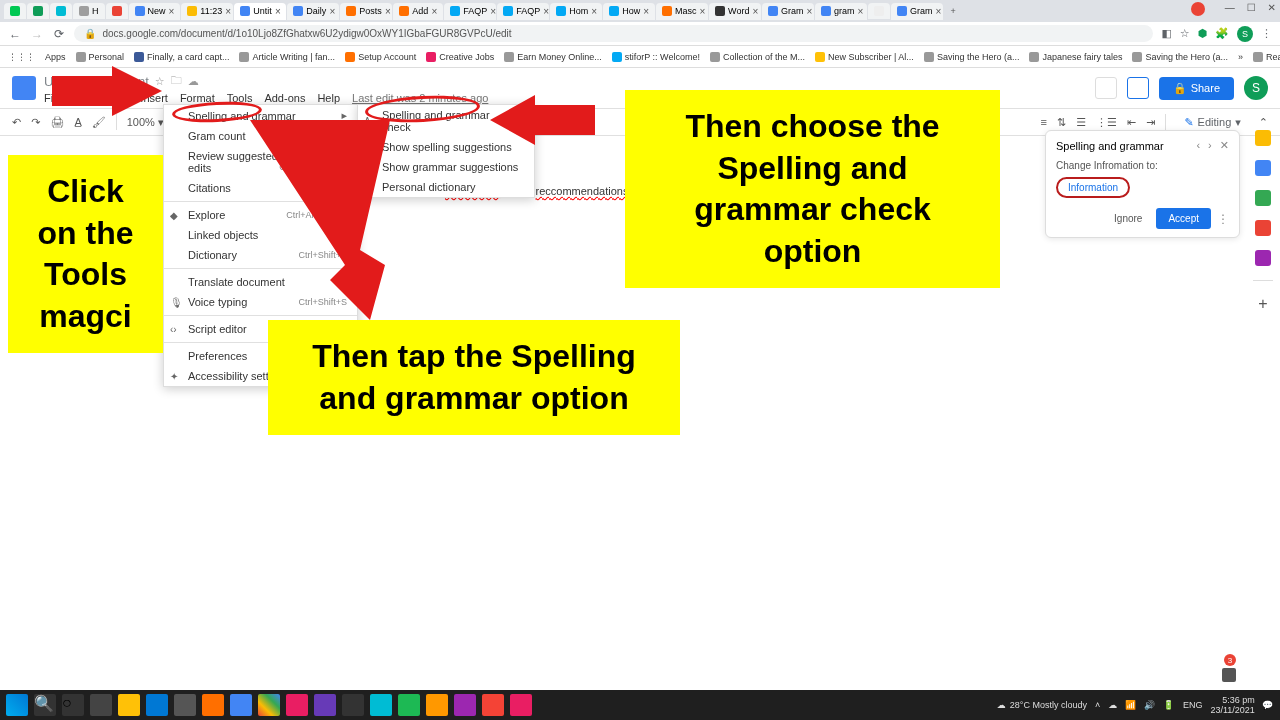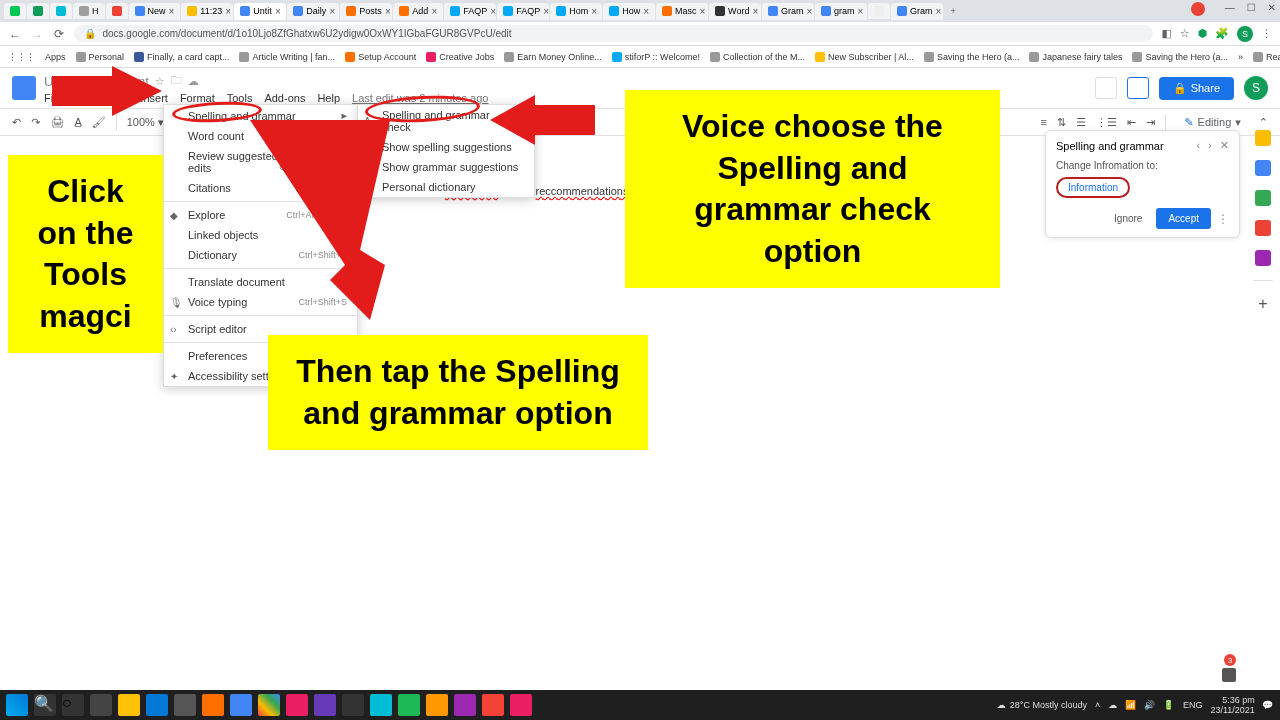--- a/index.html
+++ b/index.html
@@ -337,21 +337,21 @@
   <div class="editing-btn"><span class="edit-icon">✎</span><span>Editing</span> ▾</div>
   <span class="tb-item">⌃</span>
 </div>
 
 <div class="tools-menu">
   <div class="menu-row">
       <span>Spelling and grammar</span>
       <span class="arrow-right">▸</span>
     </div>
   <div class="menu-row">
-      <span>Word count</span>
+      <span>Gram count</span>
       <span class="shortcut">Ctrl+Shift+C</span>
     </div>
   <div class="menu-row">
       <span>Review suggested edits</span>
       <span class="shortcut">Ctrl+Alt+O Ctrl+Alt+U</span>
     </div>
   <div class="menu-row">
       <span>Citations</span>
     </div>
   <div class="menu-sep"></div>
@@ -454,22 +454,22 @@
     <polygon points="0,10 60,10 60,0 110,25 60,50 60,40 0,40" fill="#e21b1b"></polygon>
   </svg>
 <svg class="arrow-red" style="left:250px;top:120px;width:140px;height:200px" viewBox="0 0 140 200">
     <polygon points="20,0 60,40 45,55 140,200 0,200 30,70 5,55" fill="#e21b1b" transform="rotate(180 70 100)"></polygon>
   </svg>
 <svg class="arrow-red" style="left:490px;top:95px;width:105px;height:50px" viewBox="0 0 105 50">
     <polygon points="105,10 45,10 45,0 0,25 45,50 45,40 105,40" fill="#e21b1b"></polygon>
   </svg>
 
 <div class="callout" style="left:8px;top:155px;width:155px">Click on the Tools magci</div>
-<div class="callout" style="left:268px;top:335px;width:380px">Then tap the Spelling and grammar option</div>
-<div class="callout" style="left:625px;top:90px;width:375px">Voice choose the Spelling and grammar check option</div>
+<div class="callout" style="left:268px;top:320px;width:412px">Then tap the Spelling and grammar option</div>
+<div class="callout" style="left:625px;top:90px;width:375px">Then choose the Spelling and grammar check option</div>
 
 <div class="taskbar">
   <div class="tb-icon win"></div>
   <div class="tb-icon" style="background:#333">🔍</div>
   <div class="tb-icon" style="background:#333">○</div>
   <div class="tb-icon"></div>
   <div class="tb-icon" style="background:#ffc107"></div>
   <div class="tb-icon" style="background:#0078d4"></div>
   <div class="tb-icon" style="background:#555"></div>
   <div class="tb-icon" style="background:#ff6f00"></div>

